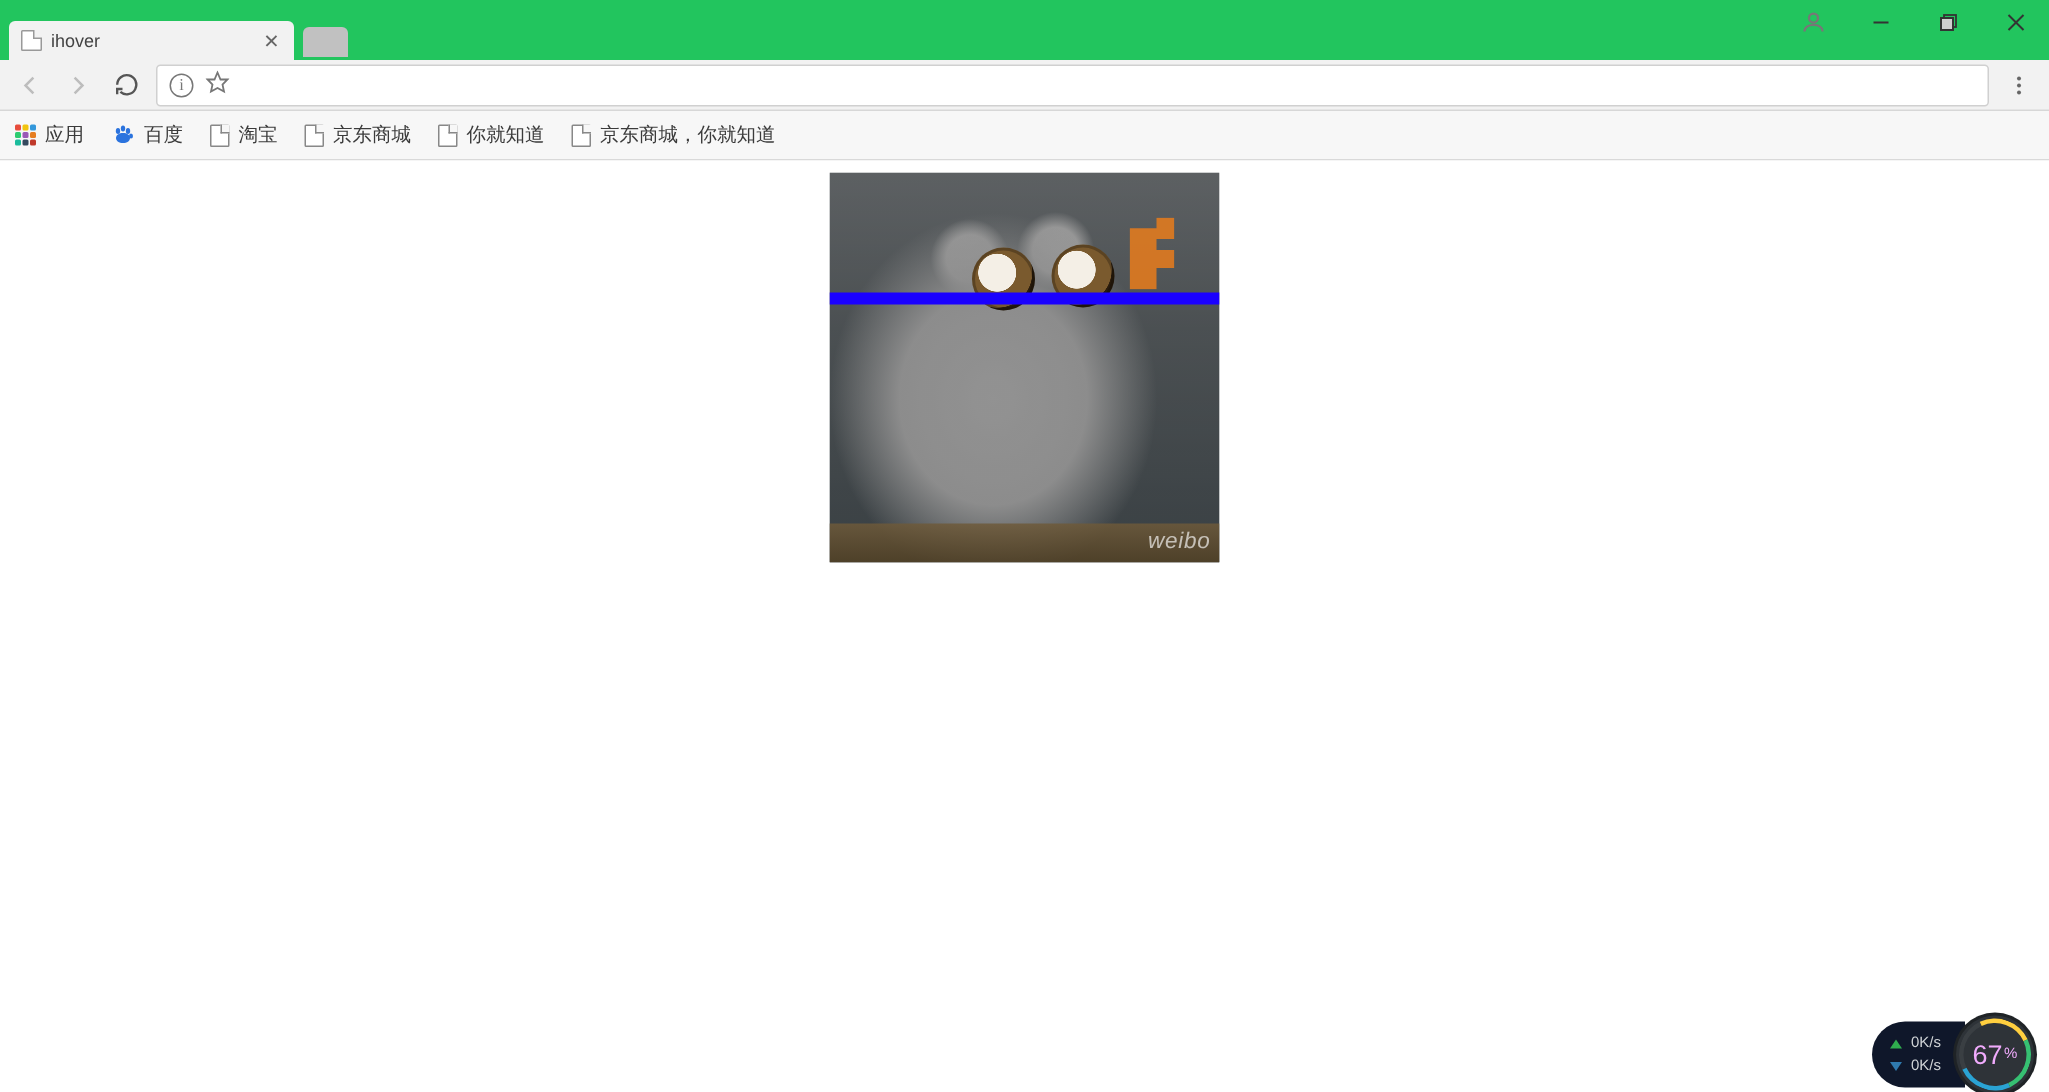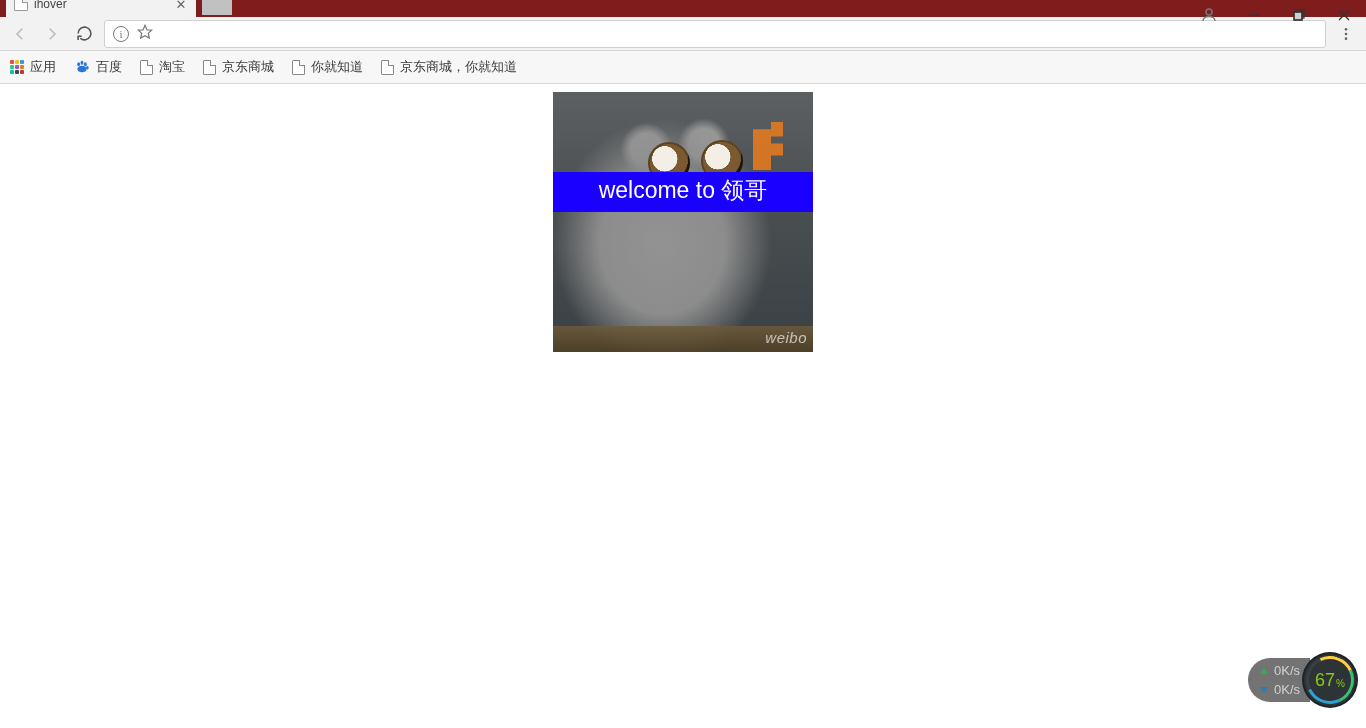--- a/index.html
+++ b/index.html
@@ -1,21 +1,21 @@
 <!DOCTYPE html>
 <html><head>
 <meta charset="utf-8">
 <style>
   * { margin: 0; padding: 0; box-sizing: border-box; font-family: "Segoe UI", "Microsoft YaHei", Arial, sans-serif; }
   html, body { width: 1366px; height: 728px; overflow: hidden; background: #fff; }
 
   
   .titlebar {
-    height: 17px;
-    background: #7f1d1d;
+    height: 40px;
+    background: #22c55e;
     display: flex;
     align-items: flex-end;
     position: relative;
     text-align: right;
   }
   .tab {
     margin-left: 6px;
     height: 26px;
     width: 190px;
     background: #f2f2f2;
@@ -270,30 +270,30 @@
     position: absolute;
     right: 10px;
     bottom: 10px;
     display: flex;
     align-items: center;
     gap: 0;
   }
   .netpill {
     width: 62px;
     height: 44px;
-    background: #737373;
+    background: #0f172a;
     border-top-left-radius: 22px;
     border-bottom-left-radius: 22px;
     display:flex;
     flex-direction: column;
     justify-content: center;
     gap: 4px;
     padding-left: 12px;
     color: #cfd3d6;
-    font-size: 13px;
+    font-size: 10px;
   }
   .netrow { display:flex; align-items:center; gap:6px; }
   .arrow-up, .arrow-down { width:0; height:0; border-left:4px solid transparent; border-right:4px solid transparent; }
   .arrow-up { border-bottom:6px solid #2fae4e; }
   .arrow-down { border-top:6px solid #2f7aae; }
   .netcircle {
     width: 52px; height: 52px;
     border-radius: 50%;
     background: #2e3338;
     display:flex; align-items:center; justify-content:center;
@@ -306,24 +306,24 @@
     position:absolute;
     inset: 2px;
     border-radius: 50%;
     border: 3px solid rgba(255,255,255,0.06);
     border-top-color: #ffcf3f;
     border-right-color: #36c072;
     border-bottom-color: #2aa3d4;
     transform: rotate(20deg);
   }
   .netcircle .pct {
-    color: #84cc16;
+    color: #f0abfc;
     font-size: 18px;
     font-weight: 300;
-    display:flex; align-items:flex-end;
+    display:flex; align-items:center;
   }
   .netcircle .pct small { font-size: 10px; margin-bottom: 2px; margin-left:1px; }
 </style>
 </head>
 <body>
 
 <div class="titlebar">
   <div class="tab">
     <span class="page-icon"></span>
     <span>ihover</span>
@@ -449,21 +449,20 @@
 
   <div class="ihover-box">
     <div class="ihover-bg">
       <div class="eye l"></div>
       <div class="eye r"></div>
       <div class="keyshape"></div>
       <div class="ground"></div>
       <div class="weibo-mark">weibo</div>
     </div>
     <div class="overlay">
-      <h3>welcome to 领哥</h3>
     </div>
   </div>
 
   <div class="netwidget">
     <div class="netpill">
       <div class="netrow">
         <span class="arrow-up"></span>
         <span>0K/s</span>
       </div>
       <div class="netrow">

